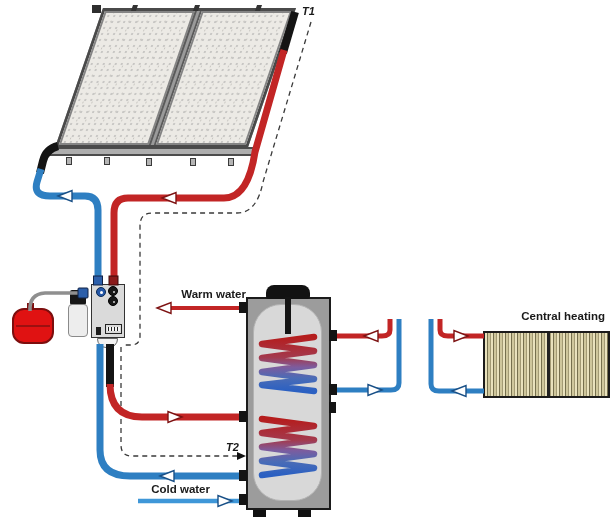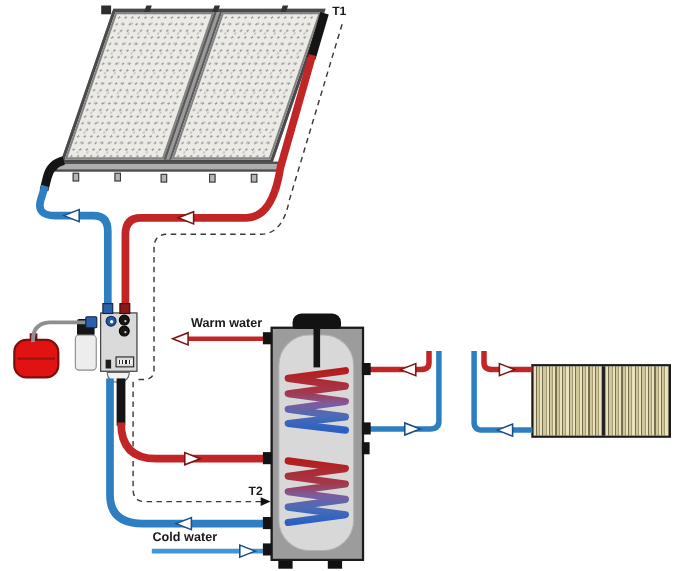--- a/index.html
+++ b/index.html
@@ -60,22 +60,22 @@
     border:2px solid #141414;border-radius:8px;z-index:2;display:flex;align-items:center;justify-content:center;
     text-align:center;font-size:11px;font-weight:bold;color:#1a1a1a;line-height:1.45;}
 
   
   .radiator{position:absolute;left:483px;top:331px;width:127px;height:67px;border:2px solid #1b1b1b;z-index:2;
     background:repeating-linear-gradient(90deg,#e9e2bd 0 2px,#76704e 2px 3px,#cfc79c 3px 5px,#a39b74 5px 6px);}
   .radiator-divider{position:absolute;left:50%;top:0;bottom:0;width:3px;background:#222;}
 
   
   .lbl{position:absolute;color:#1a1a1a;font-weight:bold;font-size:11.5px;z-index:7;white-space:nowrap;}
-  .lbl-italic{font-size:11px;}
-  .lbl-center{text-align:center;}
+  .lbl-italic{font-style:italic;font-size:11px;}
+  .lbl-center{text-align:right;}
 
   .svg-overlay{position:absolute;left:0;top:0;z-index:5;pointer-events:none;}
 </style>
 </head>
 <body>
 
 <div id="stage">
 
   <div class="panel-rail"></div>
   <div class="panel-foot" style="left:66px;top:157px"></div>
@@ -204,14 +204,15 @@
       <polygon points="382,390 368,384.5 368,395.5" stroke="#184f86"></polygon>
       <polygon points="468,336 454,330.5 454,341.5" stroke="#7d1212"></polygon>
       <polygon points="452,391 466,385.5 466,396.5" stroke="#184f86"></polygon>
     </g>
   </svg>
 
   <div class="lbl lbl-italic" style="left:302px;top:5px">T1</div>
   <div class="lbl lbl-italic" style="left:226px;top:441px">T2</div>
   <div class="lbl lbl-center" style="left:166px;top:288px;width:80px">Warm water</div>
   <div class="lbl lbl-center" style="left:126px;top:483px;width:84px">Cold water</div>
+  <div class="lbl lbl-center" style="left:488px;top:310px;width:117px">Central heating</div>
 
 </div>
 
 </body></html>

